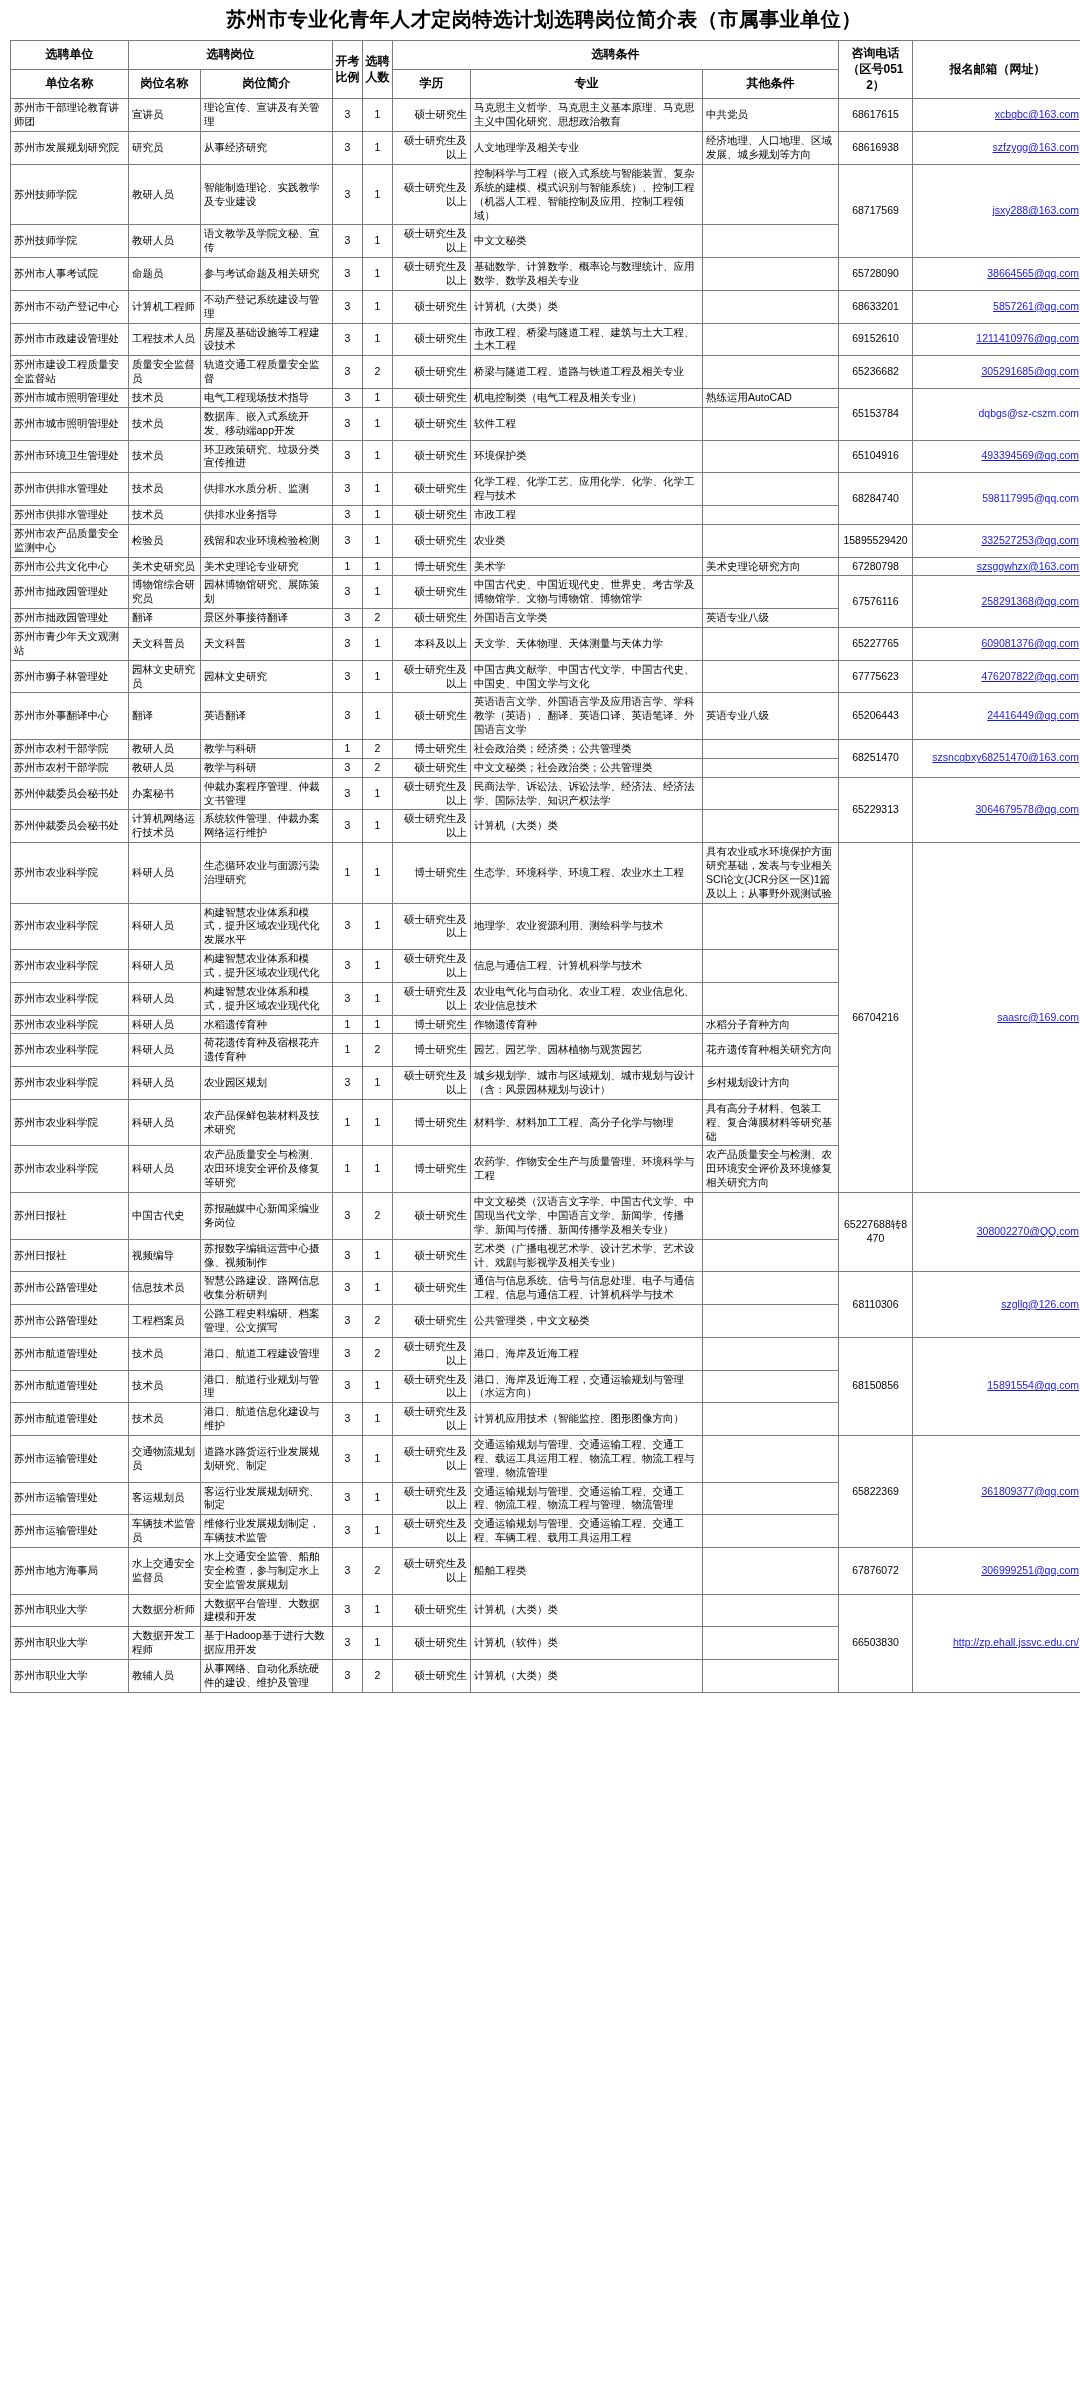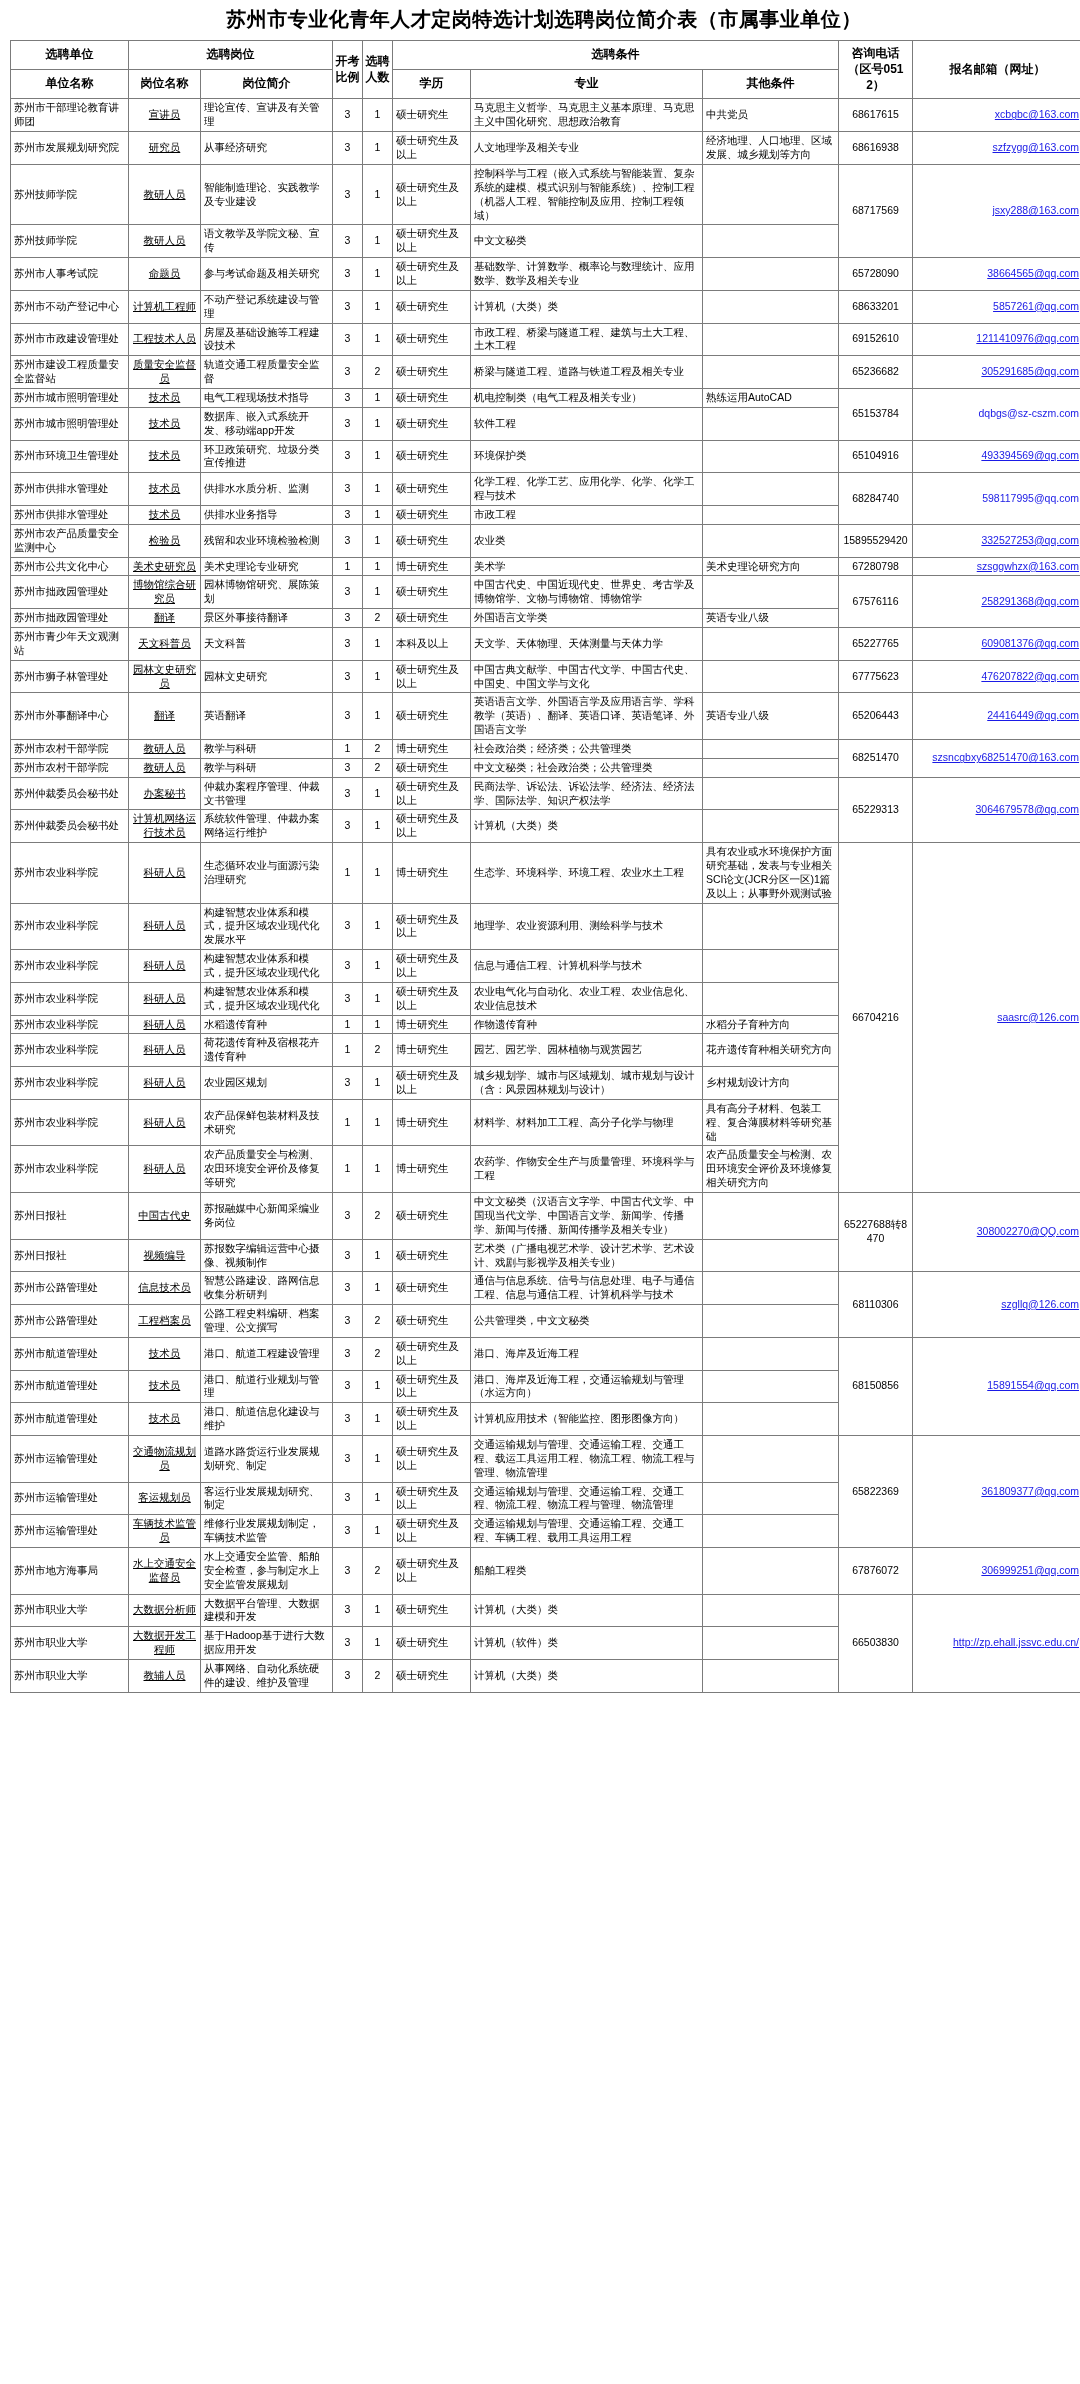--- a/index.html
+++ b/index.html
@@ -47,24 +47,24 @@
   col.c-desc{width:132px;}
   col.c-ratio{width:30px;}
   col.c-num{width:30px;}
   col.c-edu{width:78px;}
   col.c-major{width:232px;}
   col.c-other{width:136px;}
   col.c-tel{width:74px;}
   col.c-mail{width:170px;}
 
   td.u{text-align:left;}
-  td.p{text-align:center;text-decoration:underline;}
+  td.p{text-align:left;}
   td.d{text-align:left;}
   td.r,td.n{text-align:center;}
-  td.e{text-align:left;}
+  td.e{text-align:right;}
   td.m{text-align:left;}
   td.o{text-align:left;}
   td.t{text-align:center;}
   td.ml{text-align:right;}
 
   .link{
     color:#1a1ae6;
     text-decoration:underline;
     word-break:break-all;
     cursor:pointer;
@@ -392,21 +392,21 @@
         <tr>
           <td class="u">苏州市农业科学院</td>
           <td class="p">科研人员</td>
           <td class="d">生态循环农业与面源污染治理研究</td>
           <td class="r">1</td>
           <td class="n">1</td>
           <td class="e">博士研究生</td>
           <td class="m">生态学、环境科学、环境工程、农业水土工程</td>
           <td class="o">具有农业或水环境保护方面研究基础，发表与专业相关SCI论文(JCR分区一区)1篇及以上；从事野外观测试验</td>
           <td class="t tel" rowspan="9">66704216</td>
-          <td class="ml" rowspan="9"><span class="link">saasrc@126.com</span></td>
+          <td class="ml" rowspan="9"><span class="link">saasrc@169.com</span></td>
         </tr>
         <tr>
           <td class="u">苏州市农业科学院</td>
           <td class="p">科研人员</td>
           <td class="d">构建智慧农业体系和模式，提升区域农业现代化发展水平</td>
           <td class="r">3</td>
           <td class="n">1</td>
           <td class="e">硕士研究生及以上</td>
           <td class="m">地理学、农业资源利用、测绘科学与技术</td>
           <td class="o"></td>

